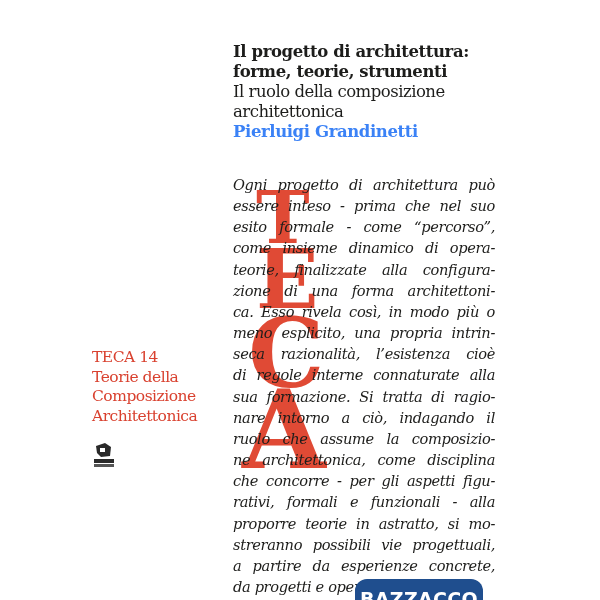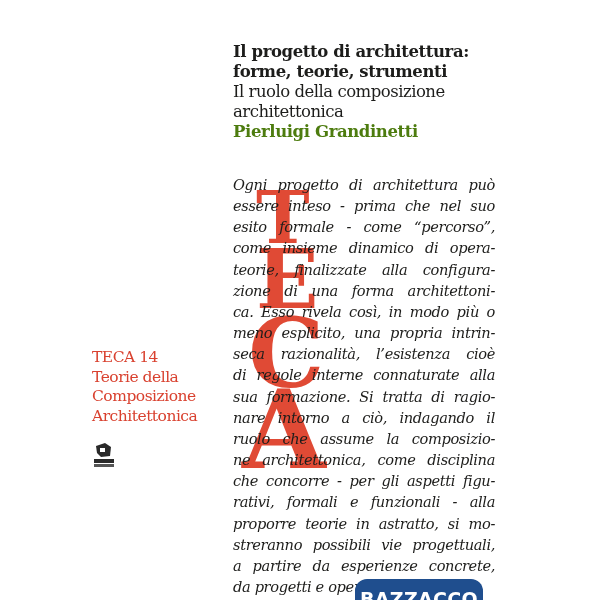--- a/index.html
+++ b/index.html
@@ -2,21 +2,21 @@
 <html><head>
   <meta charset="utf-8">
   <style>
     html, body { margin: 0; padding: 0; background: #ffffff; }
     body { width: 600px; height: 600px; position: relative; overflow: hidden; }
     .cover { position: absolute; left: 0; top: 0; width: 600px; height: 600px; background: #ffffff; margin-top: 36px; }
 
     .title-block { position: absolute; left: 233px; top: 6px; width: 300px; }
     .title-line { font-family: "DejaVu Serif", serif; font-weight: bold; font-size: 16.5px; line-height: 20px; color: #1d1d1b; letter-spacing: -0.4px; }
     .subtitle-line { font-family: "DejaVu Serif", serif; font-size: 16.5px; line-height: 20px; color: #1d1d1b; letter-spacing: -0.5px; }
-    .author-line { font-family: "DejaVu Serif", serif; font-weight: bold; font-size: 16.5px; line-height: 20px; color: #4d7c0f; letter-spacing: -0.4px; }
+    .author-line { font-family: "DejaVu Serif", serif; font-weight: bold; font-size: 16.5px; line-height: 20px; color: #3b82f6; letter-spacing: -0.4px; }
 
     .series-block { position: absolute; left: 92px; top: 312px; width: 150px; }
     .series-line { font-family: "DejaVu Serif", serif; font-size: 15.5px; line-height: 19.5px; color: #d9412f; letter-spacing: -0.5px; }
 
     .publisher-logo { position: absolute; left: 93px; top: 406px; width: 22px; height: 26px; }
 
     .teca-letters { position: absolute; left: 254px; top: 152px; width: 80px; height: 290px; }
     .teca-letter { position: absolute; left: 0; width: 80px; text-align: left;
       font-family: "DejaVu Serif", serif; font-weight: bold; color: #e04a35; }
     .teca-t { top: -6px; font-size: 72px; line-height: 72px; left: 2px; }

